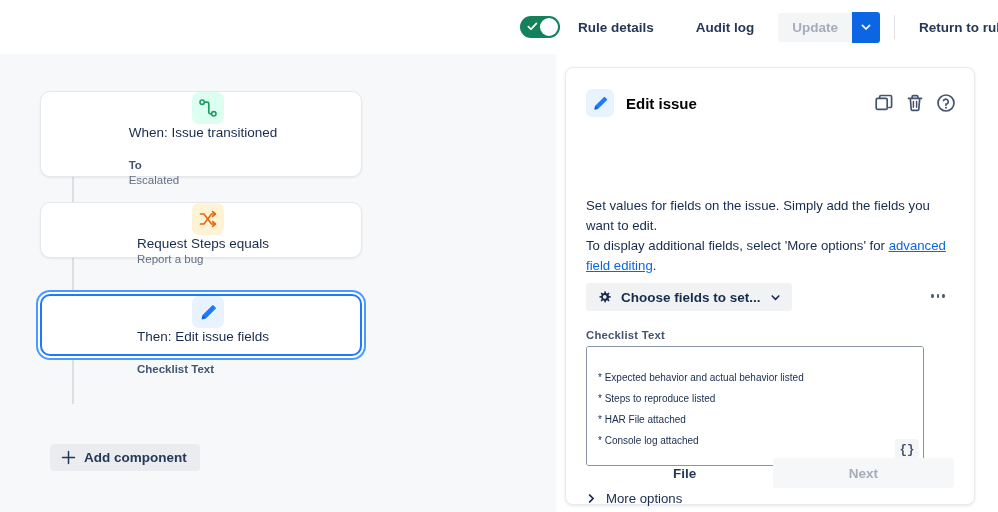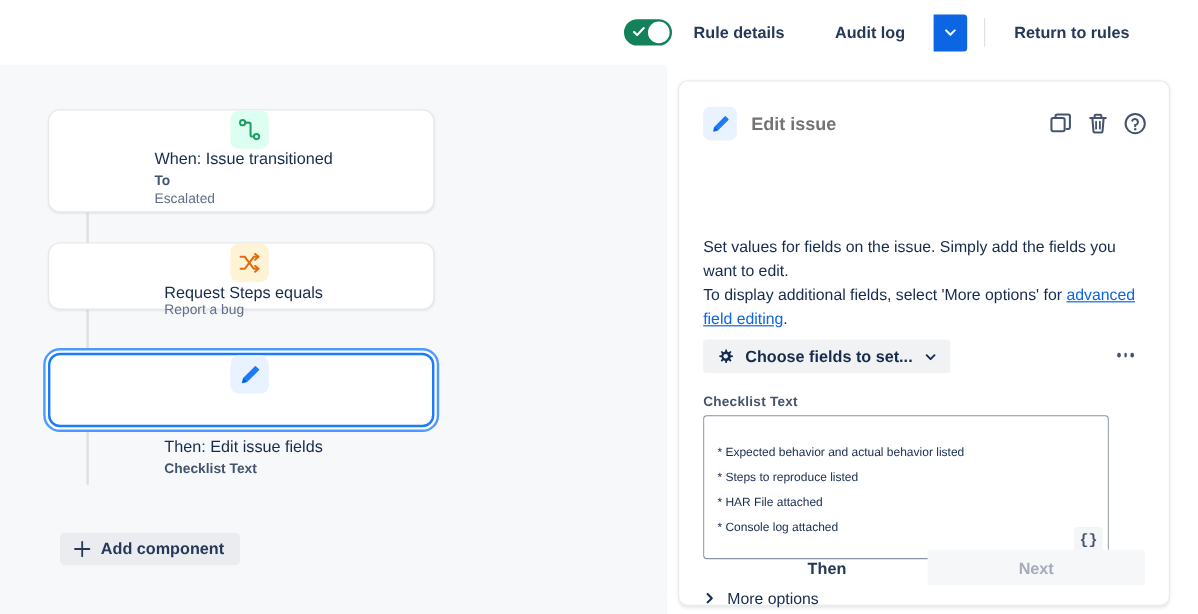--- a/index.html
+++ b/index.html
@@ -81,21 +81,21 @@
   }
   .node-icon {
     flex: none; width: 32px; height: 32px; border-radius: 7px;
     margin-left: 14px; display: flex; align-items: center; justify-content: center;
   }
   .ico-green { background: #dcfff1; }
   .ico-amber { background: #fff3d6; }
   .ico-blue  { background: #e9f2ff; }
   .node-text { padding-left: 14px; padding-right: 10px; }
   .node-title { font-size: 13.5px; color: #172b4d; line-height: 17px; }
-  .node-sub-b { font-size: 11.5px; font-weight: 700; color: #44546f; line-height: 16px; margin-top: 2px; }
+  .node-sub-b { font-size: 11.5px; font-weight: 700; color: #44546f; line-height: 16px; margin-top: 16px; }
   .node-sub { font-size: 11.5px; color: #626f86; line-height: 15px; }
 
   .addcomp {
     position: absolute; left: 50px; top: 390px; height: 27px;
     background: #ebecf0; border: none; border-radius: 4px;
     display: flex; align-items: center; gap: 8px;
     padding: 0 13px 0 11px; cursor: pointer;
     font-family: "Liberation Sans", sans-serif;
   }
   .addcomp span { font-size: 13.5px; font-weight: 700; color: #253858; text-align: right; }
@@ -107,21 +107,21 @@
     box-shadow: 0 1px 3px rgba(9,30,66,0.10);
   }
   .panel-head {
     position: absolute; left: 20px; top: 21px; right: 18px; height: 28px;
     display: flex; align-items: center;
   }
   .panel-badge {
     width: 28px; height: 28px; border-radius: 6px; background: #e9f2ff;
     display: flex; align-items: center; justify-content: center; flex: none;
   }
-  .panel-title { font-size: 15px; font-weight: 700; color: #737373; margin-left: 12px; }
+  .panel-title { font-size: 15px; font-weight: 700; color: #000000; margin-left: 12px; }
   .head-actions { margin-left: auto; display: flex; align-items: center; gap: 11px; }
   .hicon { cursor: pointer; display: block; }
 
   .desc {
     position: absolute; left: 20px; top: 128px; width: 368px;
     font-size: 13.2px; line-height: 20px; color: #172b4d;
   }
   .desc a { color: #0c66e4; text-decoration: underline; }
 
   .choose {
@@ -190,20 +190,21 @@
           <path d="M1.5 6.2 L4.3 9 L10.3 2.6" fill="none" stroke="#ffffff" stroke-width="1.9" stroke-linecap="round" stroke-linejoin="round"></path>
         </svg>
         <div class="knob"></div>
       </div>
 
       <button class="tbtn ruled">Rule details</button>
 
       <button class="tbtn audit">Audit log</button>
 
       <div class="update-group">
+        <button class="update-btn">Update</button>
         <div class="update-caret">
           <svg width="12" height="12" viewBox="0 0 12 12">
             <path d="M2.4 4.3 L6 8 L9.6 4.3" fill="none" stroke="#ffffff" stroke-width="1.7" stroke-linecap="round" stroke-linejoin="round"></path>
           </svg>
         </div>
       </div>
 
       <div class="vdiv"></div>
 
       <button class="tbtn return">Return to rules</button>
@@ -239,21 +240,21 @@
           <path d="M14.6 2.6 L17.4 5 L14.6 7.4" fill="none" stroke="#e56910" stroke-width="1.7" stroke-linecap="round" stroke-linejoin="round"></path>
           <path d="M14.6 12.6 L17.4 15 L14.6 17.4" fill="none" stroke="#e56910" stroke-width="1.7" stroke-linecap="round" stroke-linejoin="round"></path>
         </svg>
       </div>
       <div class="node-text">
         <div class="node-title">Request Steps equals</div>
         <div class="node-sub">Report a bug</div>
       </div>
     </div>
 
-    <div class="node sel" style="top:240px; height:62px;gap:36px;">
+    <div class="node sel" style="top:240px; height:62px;">
       <div class="node-icon ico-blue">
         <svg width="19" height="19" viewBox="0 0 20 20">
           <path d="M14.6 2.7 L17.3 5.4 L6.9 15.8 L3.3 16.7 L4.2 13.1 Z" fill="#1d7afc" stroke="#1d7afc" stroke-width="1.2" stroke-linejoin="round"></path>
           <path d="M3.3 16.7 L4.2 13.1 L6.9 15.8 Z" fill="#1558bc"></path>
         </svg>
       </div>
       <div class="node-text">
         <div class="node-title">Then: Edit issue fields</div>
         <div class="node-sub-b">Checklist Text</div>
       </div>
@@ -327,21 +328,21 @@
       <button class="brace">{}</button>
     </div>
 
     <button class="moreopt">
       <svg width="11" height="11" viewBox="0 0 12 12">
         <path d="M4.0 2.2 L7.8 6 L4.0 9.8" fill="none" stroke="#172b4d" stroke-width="1.9" stroke-linecap="round" stroke-linejoin="round"></path>
       </svg>
       <span>More options</span>
     </button>
 
-    <button class="back-btn">Then</button>
+    <button class="back-btn">File</button>
     <button class="next-btn">Next</button>
   </div>
 
   <button class="dots">
     <i></i>
     <i></i>
     <i></i>
   </button>
 
 </div>

